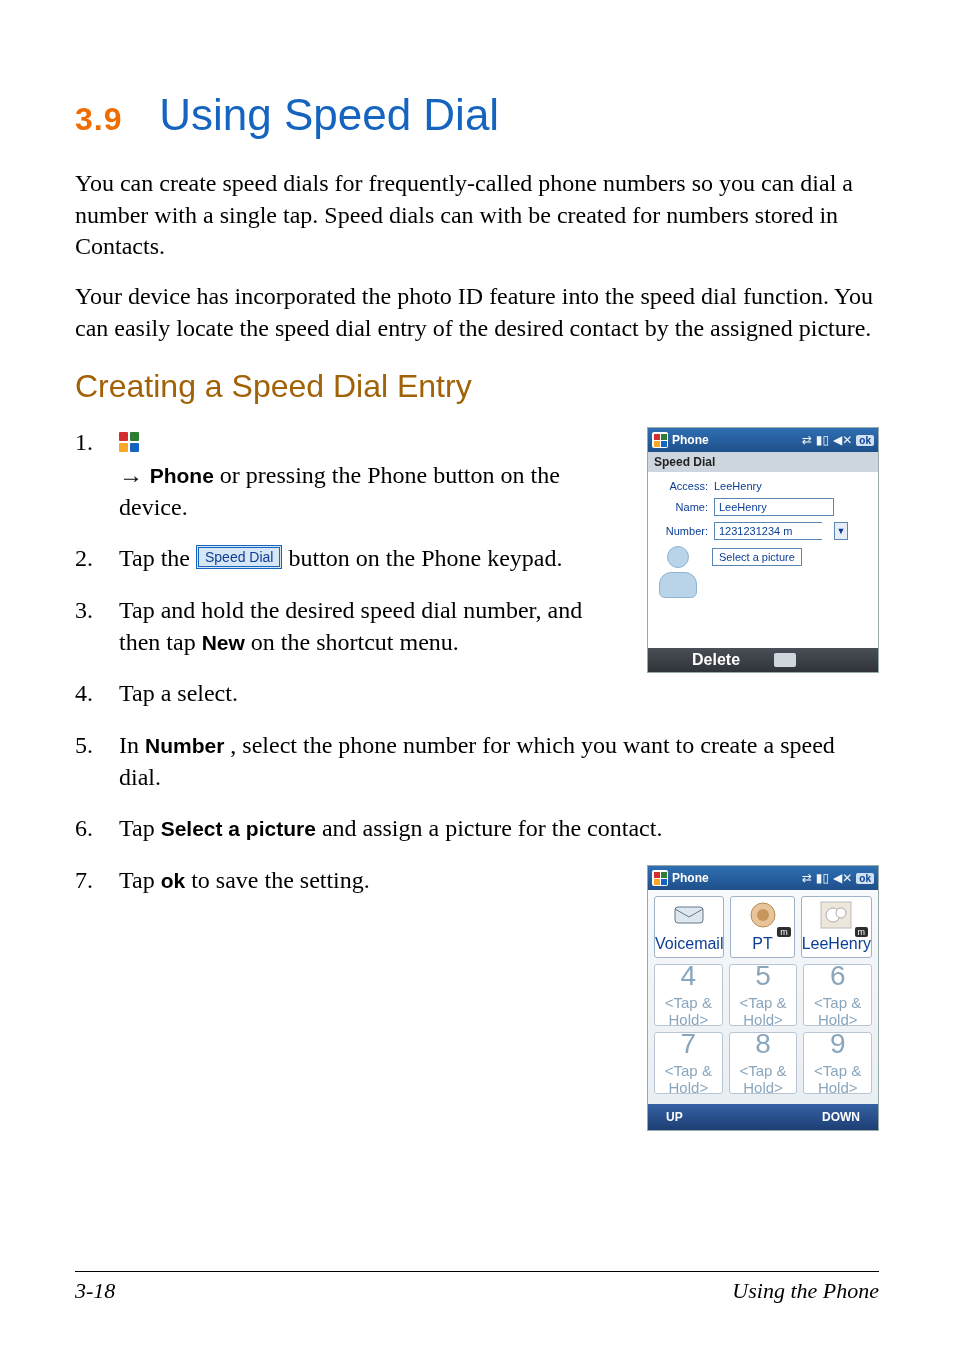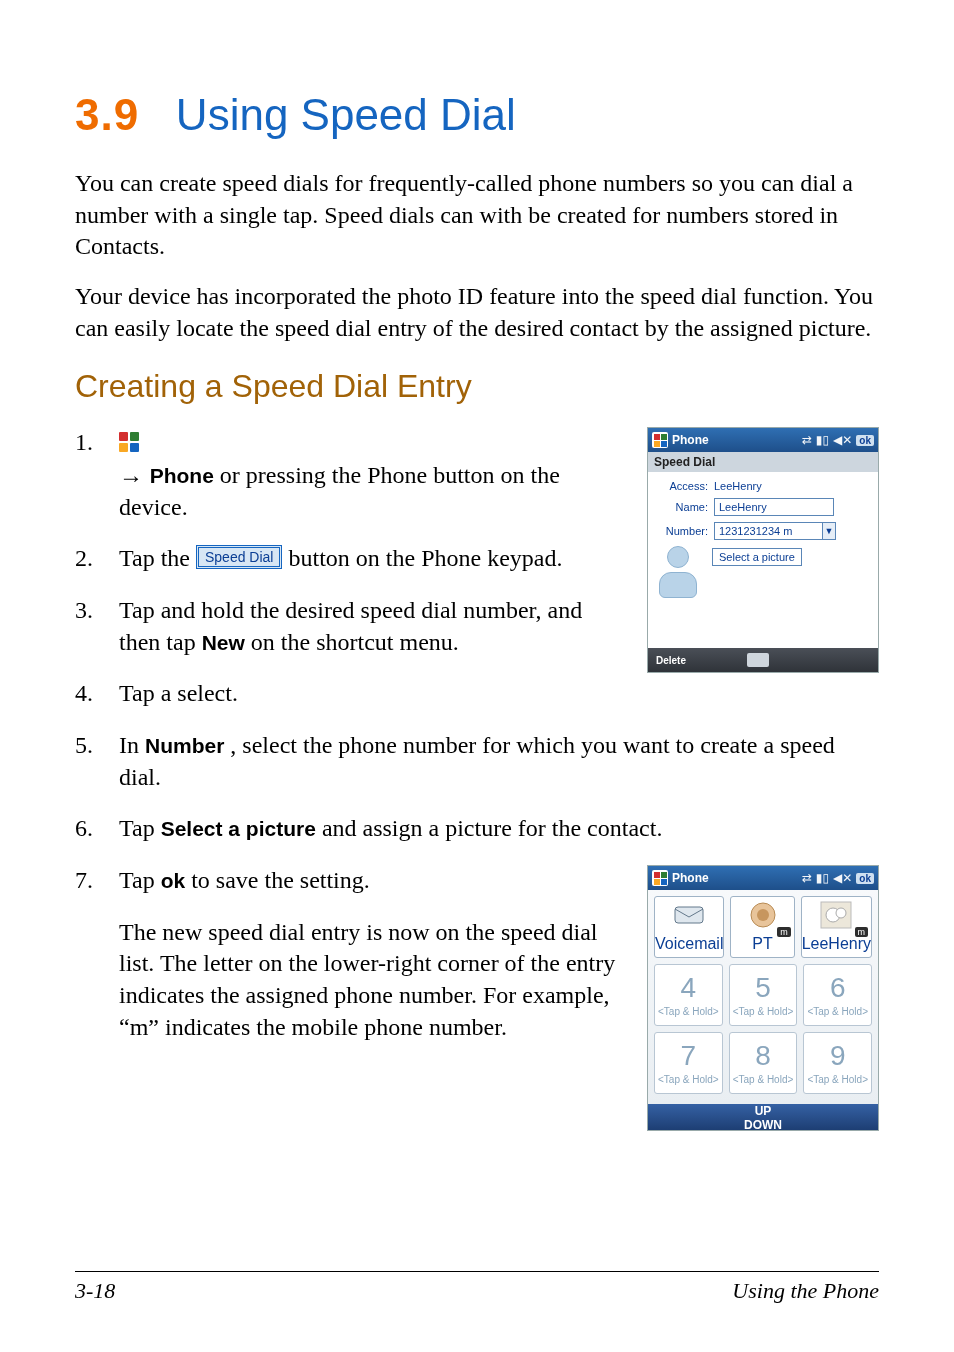--- a/index.html
+++ b/index.html
@@ -15,21 +15,21 @@
     .section-heading {
       font-family: Arial, Helvetica, sans-serif;
       font-size: 44px;
       font-weight: 400;
       margin-bottom: 28px;
       color: #1565c0;
     }
     .section-heading .num {
       color: #ef6c00;
       font-weight: 700;
-      font-size: 44px;
+      font-size: 32px;
       letter-spacing: 1px;
     }
     .para {
       font-size: 24px;
       line-height: 1.32;
       margin-bottom: 18px;
     }
     .sub-heading {
       font-family: Arial, Helvetica, sans-serif;
       font-size: 32px;
@@ -114,38 +114,38 @@
       background: #fff; padding: 8px 8px 6px 8px;
       min-height: 176px;
     }
     .frow { display:flex; align-items:center; margin-bottom:6px; font-size:11px; color:#0b3e94; }
     .frow .lbl { width: 58px; text-align: right; padding-right: 6px; color:#0b3e94; }
     .frow .val { flex:1; color:#0b3e94; }
     .finput {
       border:1px solid #5a86b7; background:#fff; color:#0b3e94;
       height:18px; line-height:16px; padding:0 4px; font-size:11px; width:120px;
     }
-    .fsel { display:flex; align-items:flex-start; gap:0; }
+    .fsel { display:flex; align-items:flex-start; gap:12px; }
     .fsel .finput { width: 108px; border-right:none;}
     .fsel .dd { width:14px; height:18px; border:1px solid #5a86b7; background:#e6eef7; color:#0b3e94; font-size:9px; text-align:center; line-height:16px;}
     .avatarrow { display:flex; gap:12px; align-items:flex-start; margin-top:2px;}
     .avatar {
       width: 44px; height: 56px; position: relative;
     }
     .avatar .head { width:22px; height:22px; border-radius:50%; background:#b9d3e8; border:1px solid #8fb3d1; margin: 0 auto; }
     .avatar .body { width:38px; height:26px; border-radius:12px 12px 6px 6px; background:#b9d3e8; border:1px solid #8fb3d1; margin: 4px auto 0; }
     .selbtn {
       border:1px solid #5a86b7; background:#fff; color:#0b3e94; font-size:11px;
       padding:2px 6px; margin-top:2px;
     }
     .shot1 .softbar {
       height: 24px; background: linear-gradient(#4a4f57,#2f3339);
       display:flex; align-items:center; padding:0 8px; gap:10px;
     }
-    .shot1 .softbar .soft { color:#fff; font-weight:700; font-size:10px; }
+    .shot1 .softbar .soft { color:#fff; font-weight:700; font-size:16px;margin-left:36px; }
     .shot1 .softbar .kbd { width:22px; height:14px; background:#cfd6dd; border-radius:2px; margin-left:auto; margin-right:auto; }
 
     
     .shot2 {
       width: 232px;
       border: 1px solid #9aa;
       font-family: Tahoma, Arial, sans-serif;
       font-size: 11px;
       background: #f3f5f6;
     }
@@ -160,25 +160,25 @@
     .tile .mbadge {
       position:absolute; right:3px; top:30px;
       background:#2e2e2e; color:#fff; font-size:9px; padding:0 3px; border-radius:2px;
     }
     .tile .cap { font-size:16px; color:#0b3e94; margin-top:2px; }
     .dtile {
       flex:1; border:1px solid #b8c6d3; border-radius:3px; background:#fff;
       height:62px; text-align:center; display:flex; flex-direction:column; justify-content:center;
     }
     .dtile .dig { font-size:28px; color:#8aa6bd; line-height:1; font-weight:300;}
-    .dtile .hint { font-size:10px; color:#8aa6bd; margin-top:4px; }
+    .dtile .hint { font-size:15px; color:#8aa6bd; margin-top:4px; }
     .shot2 .softbar2 {
       height:26px; background: linear-gradient(#3561a4,#1d3e73);
       color:#fff; display:flex; align-items:center; justify-content:space-between;
-      padding: 0 18px; font-weight:700; font-size:12px;flex-direction:column;
+      padding: 0 18px; font-weight:700; font-size:12px;
     }
 
     .footer {
       position:absolute; left:75px; right:75px; bottom:48px;
       border-top:1px solid #000; padding-top:6px;
       display:flex; justify-content:space-between;
       font-style: italic; font-size:22px;
     }
   </style>
 </head>
@@ -301,21 +301,20 @@
     <ol start="7">
       <li>
         <span class="n">7.</span>
         <span class="b">
           <span>Tap </span>
           <span class="aboldlabel">ok</span>
           <span> to save the setting.</span>
         </span>
       </li>
     </ol>
-    <p class="indent-note">The new speed dial entry is now on the speed dial list. The letter on the lower-right corner of the entry indicates the assigned phone number. For example, “m” indicates the mobile phone number.</p>
   </div>
   <div class="right-col">
     <div class="shot2">
       <div class="titlebar">
         <span class="wlogo"></span>
         <span class="ttl">Phone</span>
         <span class="spacer"></span>
         <span class="ticon">⇄</span>
         <span class="ticon">▮▯</span>
         <span class="ticon">◀✕</span>

